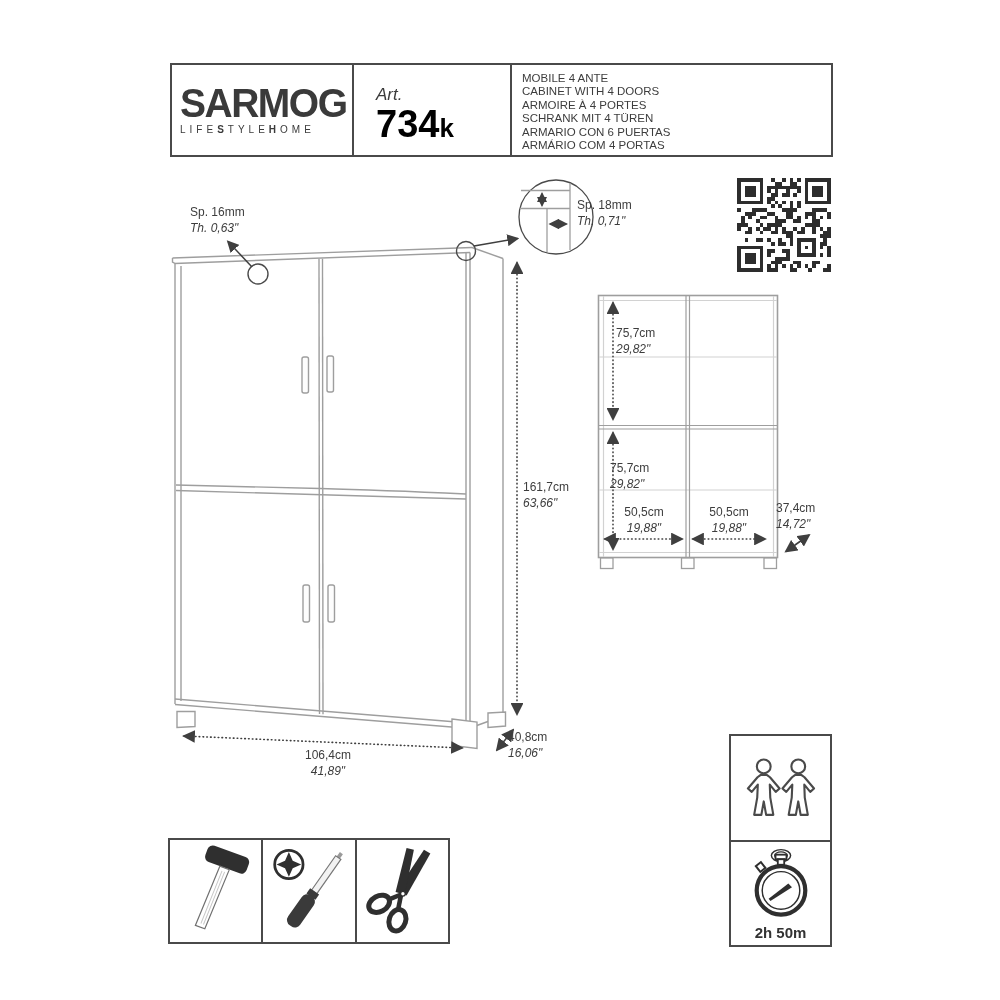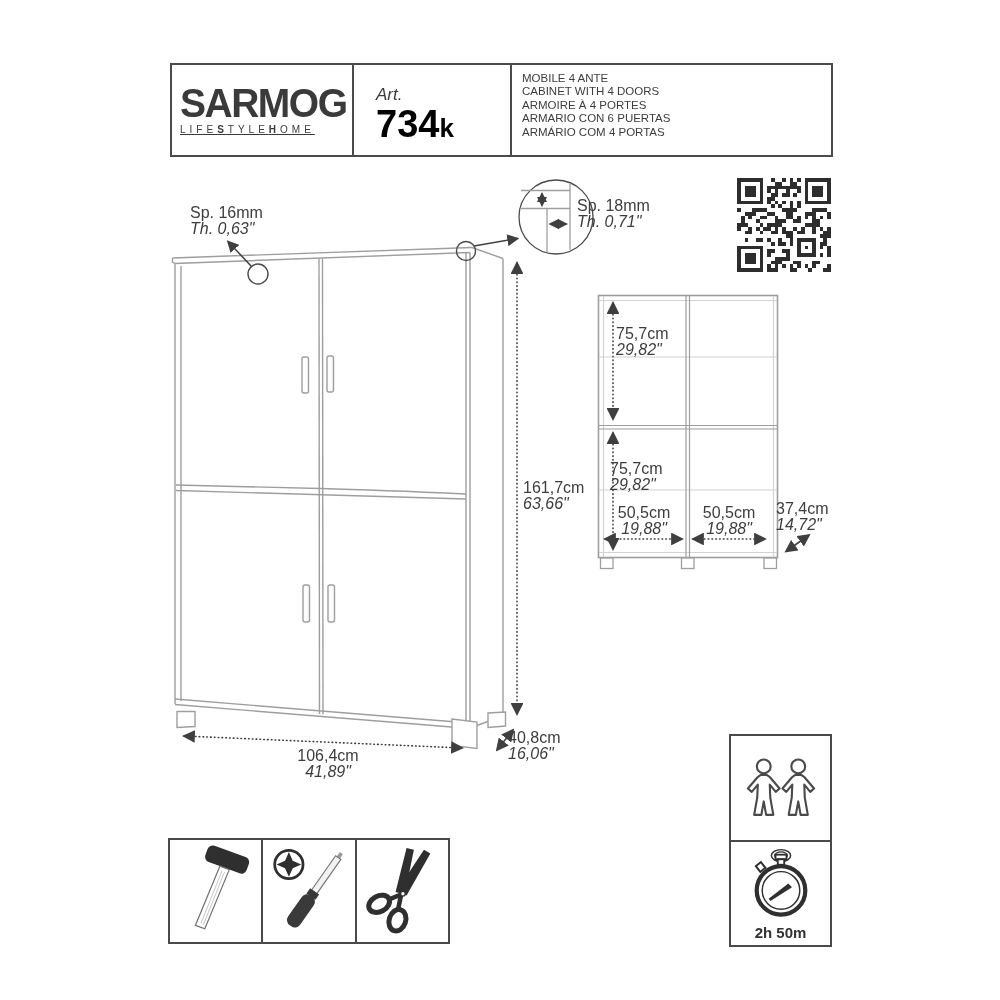--- a/index.html
+++ b/index.html
@@ -4,31 +4,31 @@
 <style>
   html,body{margin:0;padding:0;background:#fff;}
   body{width:1000px;height:1000px;font-family:"Liberation Sans",sans-serif;color:#3d3d3d;}
   .page{position:relative;width:1000px;height:1000px;background:#fff;overflow:hidden;}
 
   
   .hdr{position:absolute;left:170px;top:63px;width:663px;height:94px;border:2px solid #4a4a4a;box-sizing:border-box;display:flex;background:#fff;}
   .hcell{height:100%;box-sizing:border-box;}
   .c1{width:182px;border-right:2px solid #4a4a4a;display:flex;flex-direction:column;justify-content:center;padding-left:8px;}
   .brand{font-weight:bold;font-size:39px;letter-spacing:-1.5px;color:#3a3a3a;line-height:36px;transform:scaleY(1.02);transform-origin:left center;}
-  .tagline{font-size:10px;letter-spacing:4.0px;color:#3a3a3a;margin-top:2px;white-space:nowrap;text-decoration:underline;}
+  .tagline{font-size:10px;letter-spacing:4.0px;color:#3a3a3a;margin-top:2px;white-space:nowrap;}
   .tagline .b{font-weight:bold;}
   .c2{width:158px;border-right:2px solid #4a4a4a;padding:20px 0 0 22px;}
   .art-label{font-style:italic;font-size:17px;color:#3a3a3a;}
   .art-number{font-weight:bold;font-size:38px;color:#000000;line-height:38px;}
   .art-number .sfx{font-size:26px;}
   .c3{flex:1;padding:7px 0 0 10px;font-size:11.5px;line-height:13.4px;color:#3d3d3d;}
   .pname{white-space:nowrap;}
 
   
-  .dim{position:absolute;font-size:16px;line-height:15.5px;color:#3d3d3d;white-space:nowrap;}
+  .dim{position:absolute;font-size:12px;line-height:15.5px;color:#3d3d3d;white-space:nowrap;}
   .dim .imp{font-style:italic;}
   .center{text-align:center;}
 
   
   .tools{position:absolute;left:168px;top:838px;width:282px;height:106px;border:2px solid #4a4a4a;box-sizing:border-box;display:flex;background:#fff;}
   .tcell{flex:1;display:flex;align-items:center;justify-content:center;}
   .tcell + .tcell{border-left:2px solid #4a4a4a;}
 
   
   .assy{position:absolute;left:729px;top:734px;width:103px;height:213px;border:2px solid #4a4a4a;box-sizing:border-box;display:flex;flex-direction:column;background:#fff;}
@@ -50,20 +50,21 @@
       <div class="tagline"><span>LIFE</span><span class="b">S</span><span>TYLE</span><span class="b">H</span><span>OME</span></div>
     </div>
     <div class="hcell c2">
       <div class="art-label">Art.</div>
       <div class="art-number"><span>734</span><span class="sfx">k</span></div>
     </div>
     <div class="hcell c3">
       <div class="pname">MOBILE 4 ANTE</div>
       <div class="pname">CABINET WITH 4 DOORS</div>
       <div class="pname">ARMOIRE À 4 PORTES</div>
+      <div class="pname">SCHRANK MIT 4 TÜREN</div>
       <div class="pname">ARMARIO CON 6 PUERTAS</div>
       <div class="pname">ARMÁRIO COM 4 PORTAS</div>
     </div>
   </div>
 
   <svg id="qr" width="94" height="94" viewBox="0 0 25 25" shape-rendering="crispEdges">
     <rect x="0" y="0" width="25" height="25" fill="#ffffff"></rect>
     <g id="qr-modules">
         <rect x="0" y="0" width="7" height="1" fill="#2d2d2d"></rect>
         <rect x="0" y="6" width="7" height="1" fill="#2d2d2d"></rect>

